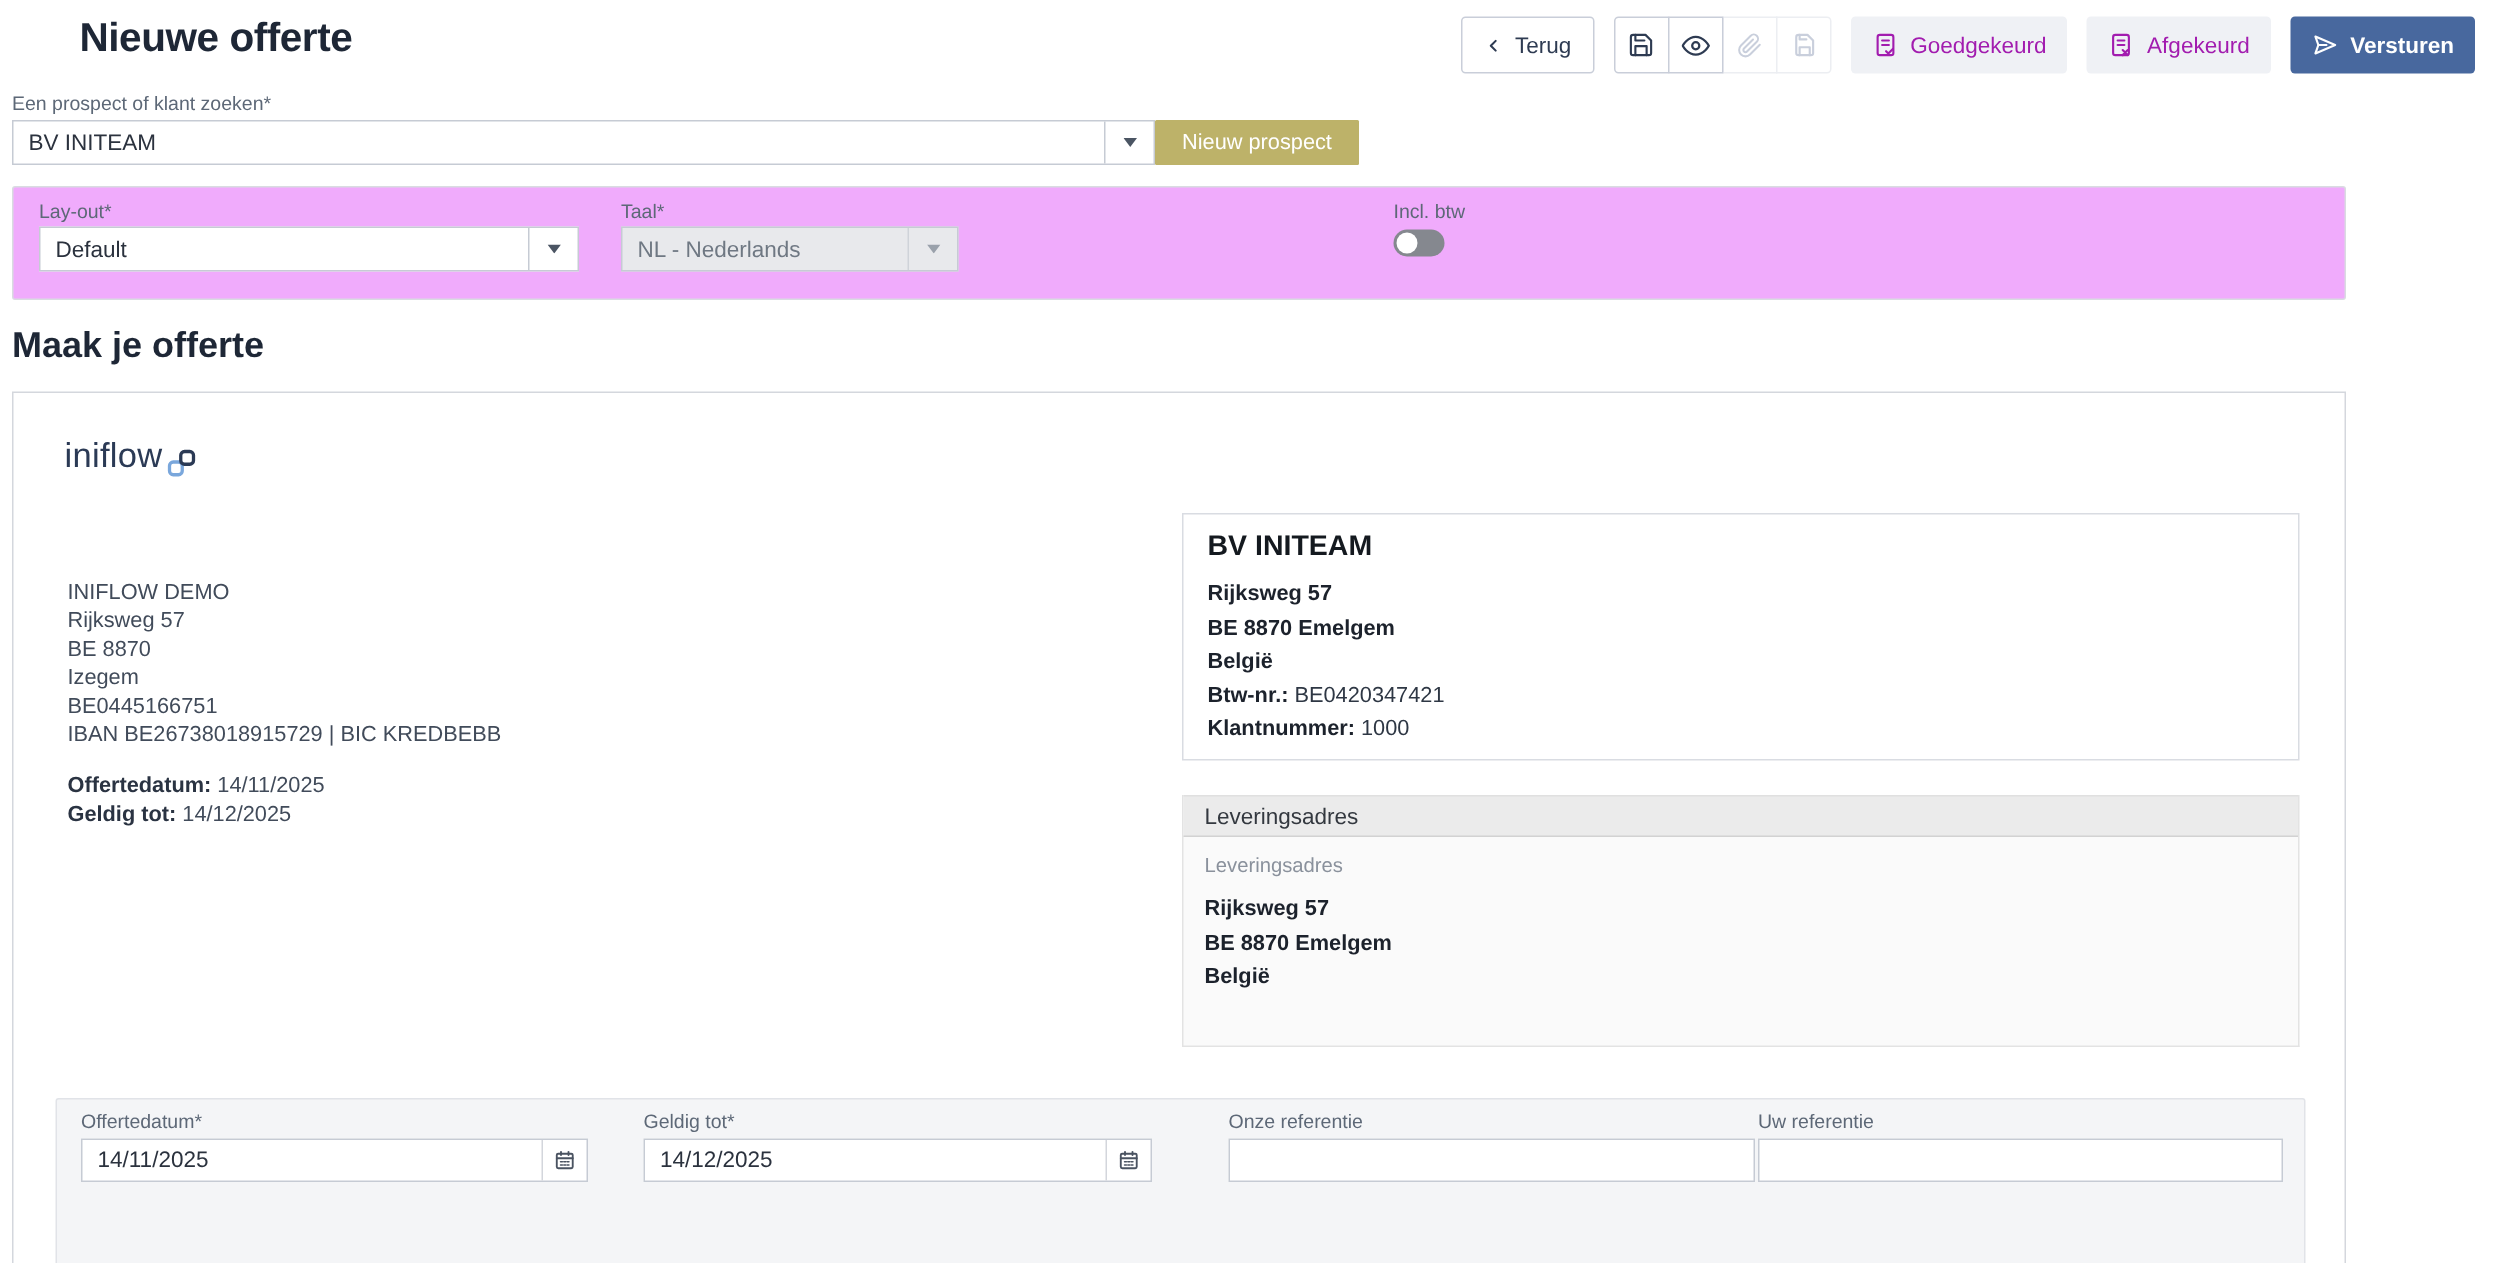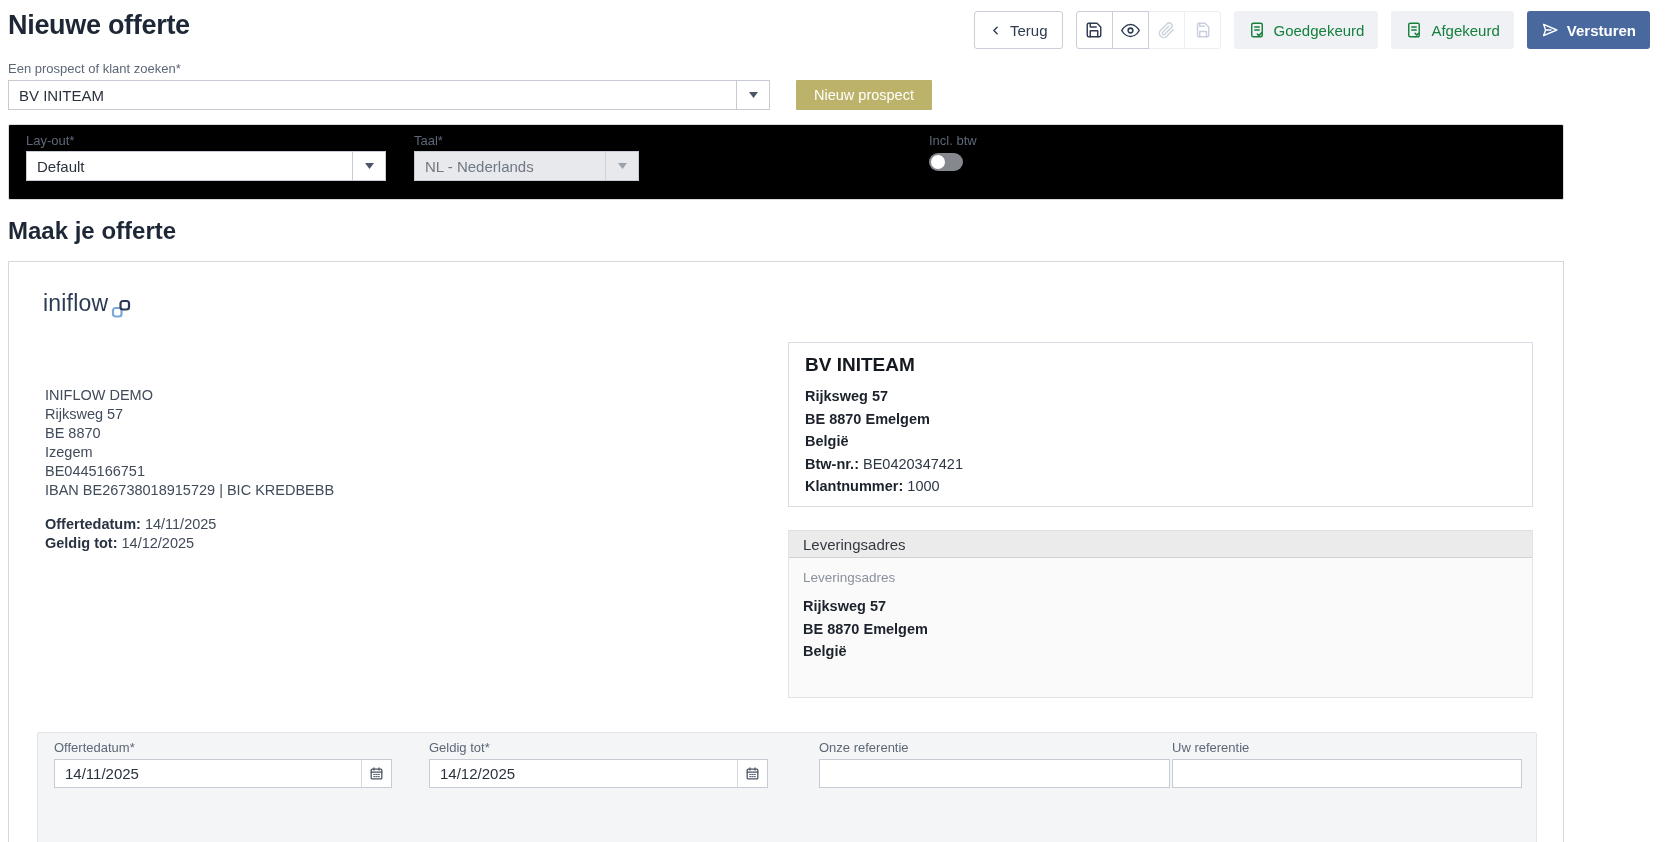--- a/index.html
+++ b/index.html
@@ -1,27 +1,27 @@
 <!DOCTYPE html>
 <html><head>
 <meta charset="utf-8">
 <style>
   * { margin:0; padding:0; box-sizing:border-box; }
   html,body { width:1672px; height:842px; overflow:hidden; background:#fff;
     font-family:"Liberation Sans", sans-serif; color:#3b4454; }
 
-  .topbar { position:relative; height:56px; }
+  .topbar { position:relative; height:56px;margin-left:45px; }
   .page-title { position:absolute; left:8px; top:10px; font-size:27px; font-weight:700;
     color:#1e2736; letter-spacing:-0.3px; }
   .actions { position:absolute; right:22px; top:11px; display:flex; align-items:stretch; gap:13px; height:38px; }
   .btn { display:flex; align-items:center; gap:8px; padding:0 14px; font-size:15px;
     border-radius:3px; border:1px solid transparent; background:#fff; cursor:pointer;
     font-family:"Liberation Sans", sans-serif; }
   .btn-outline { border-color:#c9ced9; color:#2e3b52; font-weight:400; }
-  .btn-disabled { background:#eff1f5; color:#15803d; border:none; }
+  .btn-disabled { background:#eff1f5; color:#a21caf; border:none; }
   .btn-primary { background:#48689e; color:#ffffff; font-weight:700; border:none; }
   .icon-group { display:flex; }
   .icon-btn { width:37px; height:38px; display:flex; align-items:center; justify-content:center;
     background:#fff; border:1px solid #c9ced9; margin-left:-1px; cursor:pointer; }
   .icon-btn:first-child { margin-left:0; border-radius:3px 0 0 3px; }
   .icon-btn:last-child { border-radius:0 3px 3px 0; }
   .icon-btn.on { color:#2e3b52; z-index:2; }
   .icon-btn.off { color:#c9cfdc; border-color:#eceef2; z-index:1; }
 
   .field-label { font-size:13px; color:#5d6877; }
@@ -34,24 +34,24 @@
   .combo.disabled { background:#e8e9ec; }
   .combo.disabled .combo-text { color:#6f7883; }
   .combo.disabled .combo-caret { border-left-color:#cfd3d9; color:#9aa1ab; }
 
   .gold-btn { border:none; background:#bdb269; color:#fff; font-size:14.5px;
     padding:0 18px; cursor:pointer; font-family:"Liberation Sans", sans-serif; border-radius:1px; }
 
   .prospect-label { margin:5px 0 4px 8px; }
   .prospect-row { display:flex; margin-left:8px; height:30px; }
   .prospect-row .combo { width:762px; }
-  .prospect-row .gold-btn { margin-left:26px; }
+  .prospect-row .gold-btn { }
 
   .settings-panel { position:relative; margin:14px 8px 0 8px; width:1556px; height:76px;
-    border:1px solid #d9dce1; border-radius:2px; background:#000000; }
+    border:1px solid #d9dce1; border-radius:2px; background:#f0abfc; }
   .sp-col { position:absolute; top:8px; }
   .sp-col .field-label { display:block; margin-bottom:3px; }
   .toggle { width:34px; height:18px; border-radius:9px; background:#85888f; position:relative;
     margin-top:5px; cursor:pointer; }
   .toggle .knob { position:absolute; left:2px; top:2px; width:14px; height:14px;
     border-radius:50%; background:#fff; }
 
   .section-title { margin:17px 0 0 8px; font-size:24px; font-weight:700; color:#1e2736; }
 
   .doc-box { position:relative; margin:16px 0 0 8px; width:1556px; height:594px;

